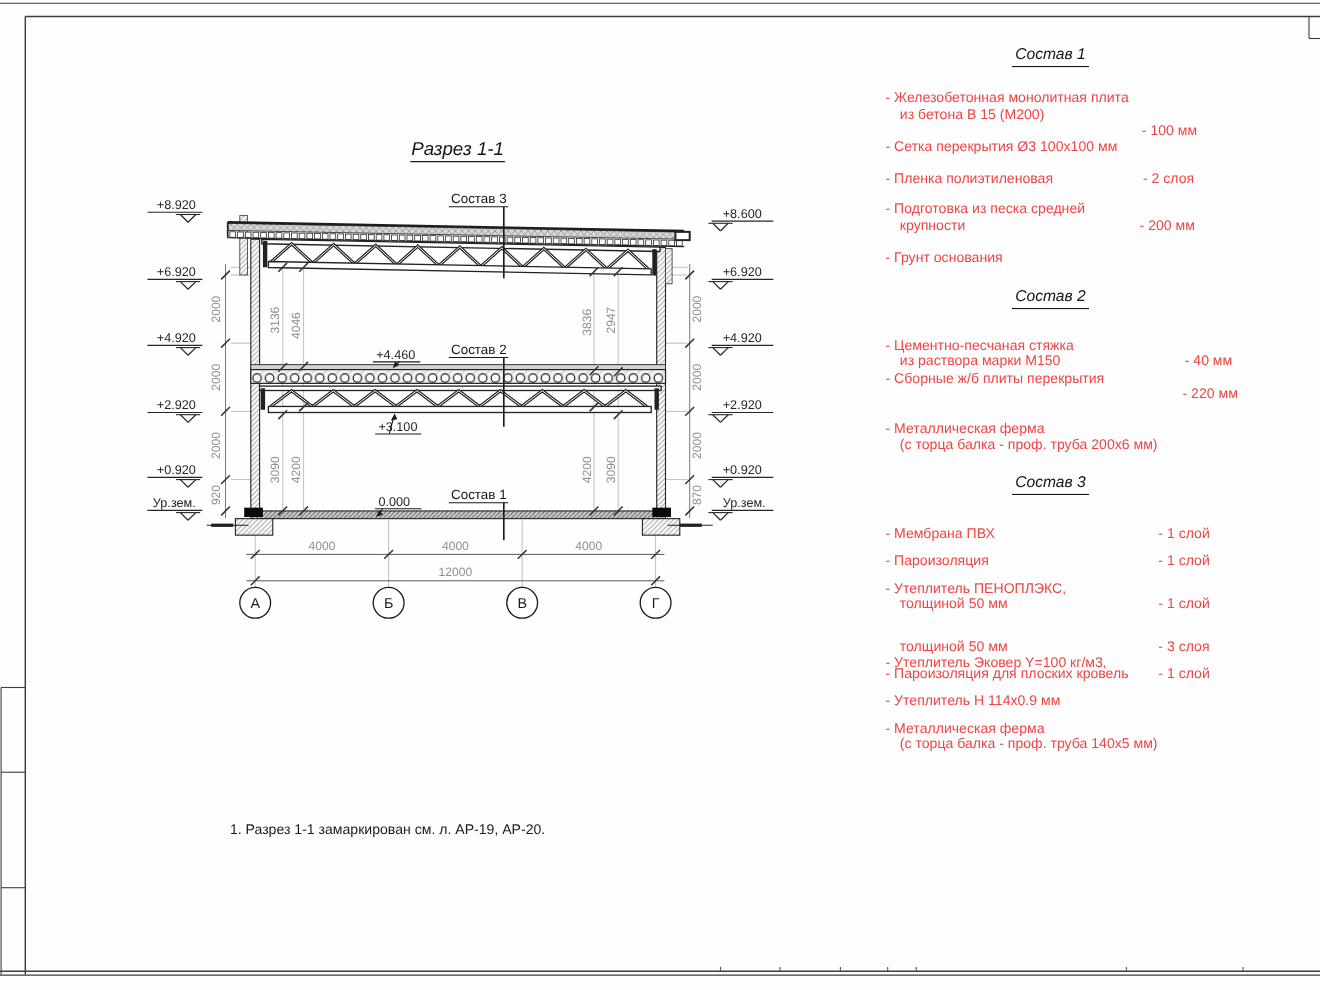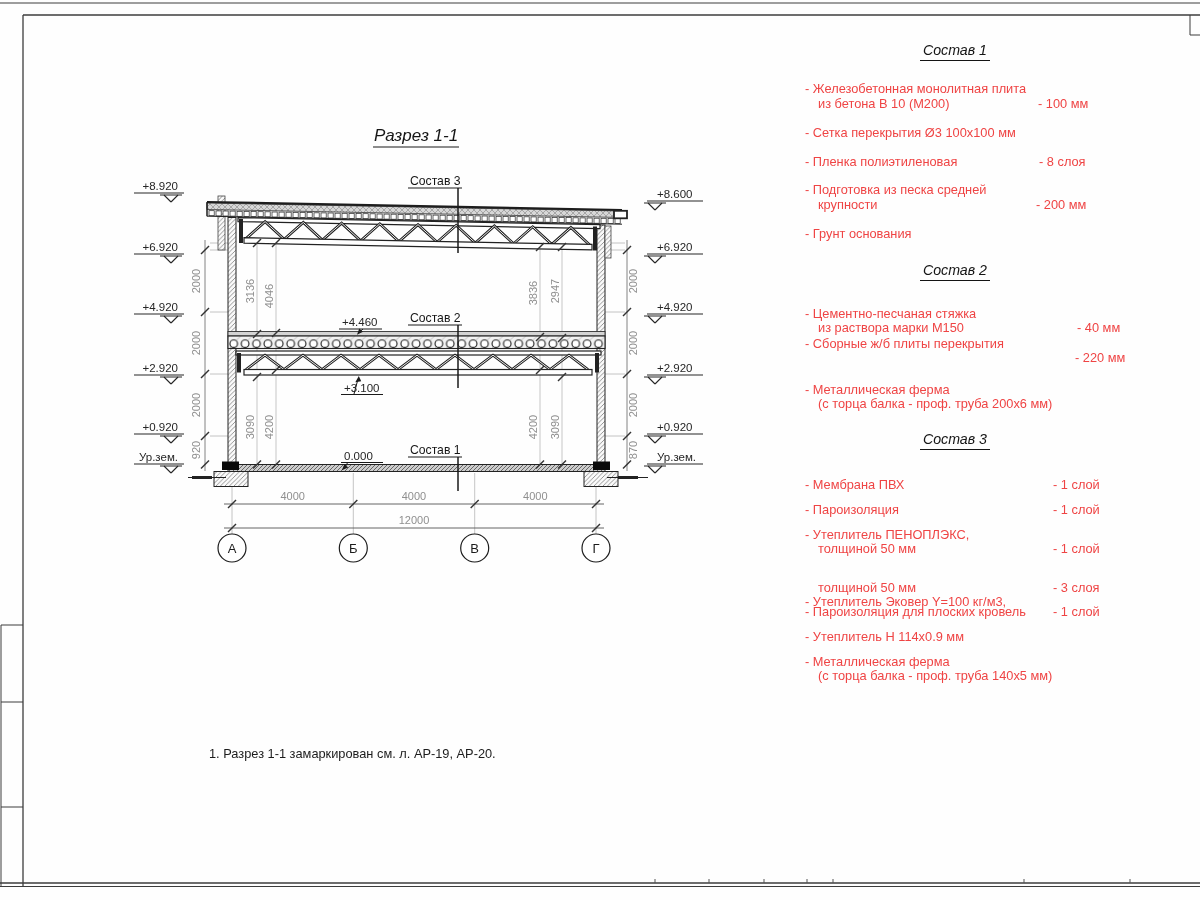--- a/index.html
+++ b/index.html
@@ -368,25 +368,25 @@
           <line x1="662" y1="466" x2="655" y2="473" stroke="#262626" stroke-width="1.1"></line>
         </g>
   </g>
 
   <text x="209" y="758" font-size="12.8" fill="#1c1c1c">1. Разрез 1-1 замаркирован см. л. АР-19, АР-20.</text>
 </svg>
 
 <div>
   <div class="rp-head" style="left:870px;top:42px"><span>Состав 1</span></div>
   <div class="rp" style="left:805px;top:81px">- Железобетонная  монолитная плита</div>
-  <div class="rp" style="left:818px;top:96px">из бетона В 10 (М200)</div>
-  <div class="rp" style="left:1038px;top:96px">- 100 мм</div>
+  <div class="rp" style="left:818px;top:96px">из бетона В 15 (М200)</div>
+  <div class="rp" style="left:1038px;top:111px">- 100 мм</div>
   <div class="rp" style="left:805px;top:125px">- Сетка перекрытия Ø3 100х100 мм</div>
   <div class="rp" style="left:805px;top:154px">- Пленка полиэтиленовая</div>
-  <div class="rp" style="left:1039px;top:154px">-  8 слоя</div>
+  <div class="rp" style="left:1039px;top:154px">-  2 слоя</div>
   <div class="rp" style="left:805px;top:182px">- Подготовка из песка средней</div>
   <div class="rp" style="left:818px;top:197px">крупности</div>
   <div class="rp" style="left:1036px;top:197px">- 200 мм</div>
   <div class="rp" style="left:805px;top:226px">- Грунт основания</div>
 
   <div class="rp-head" style="left:870px;top:262px"><span>Состав 2</span></div>
   <div class="rp" style="left:805px;top:306px">- Цементно-песчаная стяжка</div>
   <div class="rp" style="left:818px;top:320px">из раствора марки М150</div>
   <div class="rp" style="left:1077px;top:320px">- 40 мм</div>
   <div class="rp" style="left:805px;top:336px">- Сборные ж/б плиты перекрытия</div>

